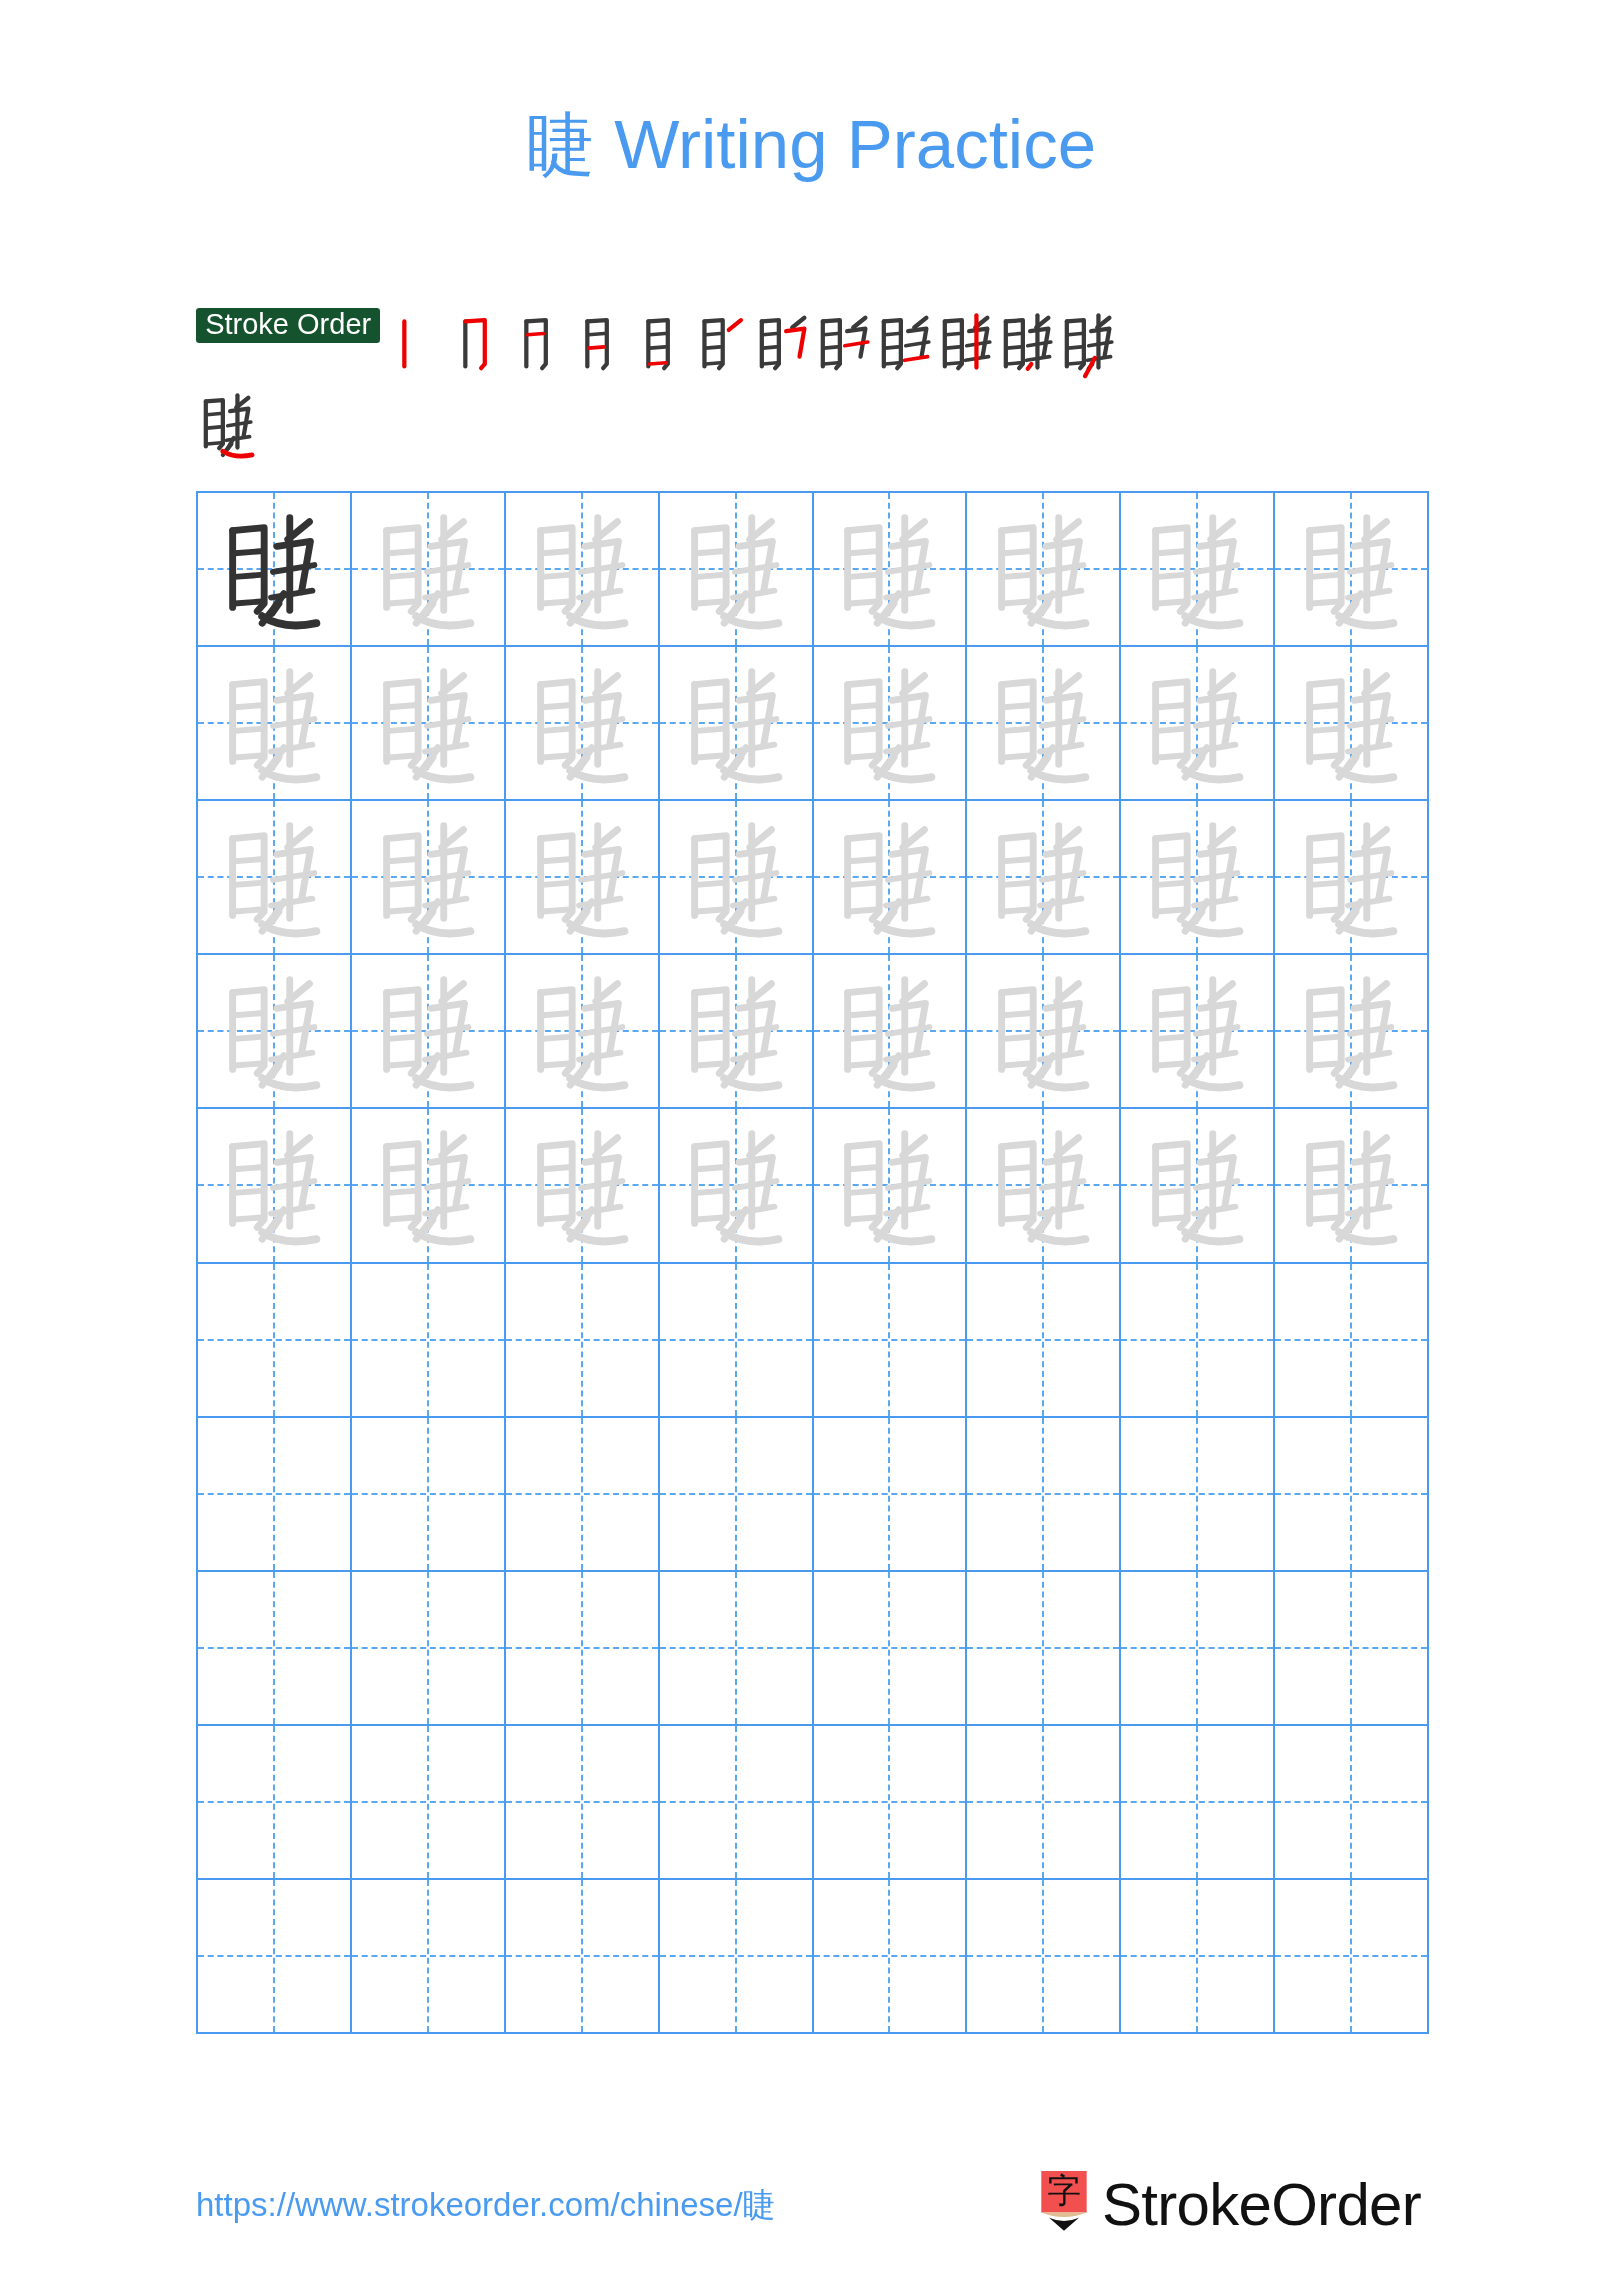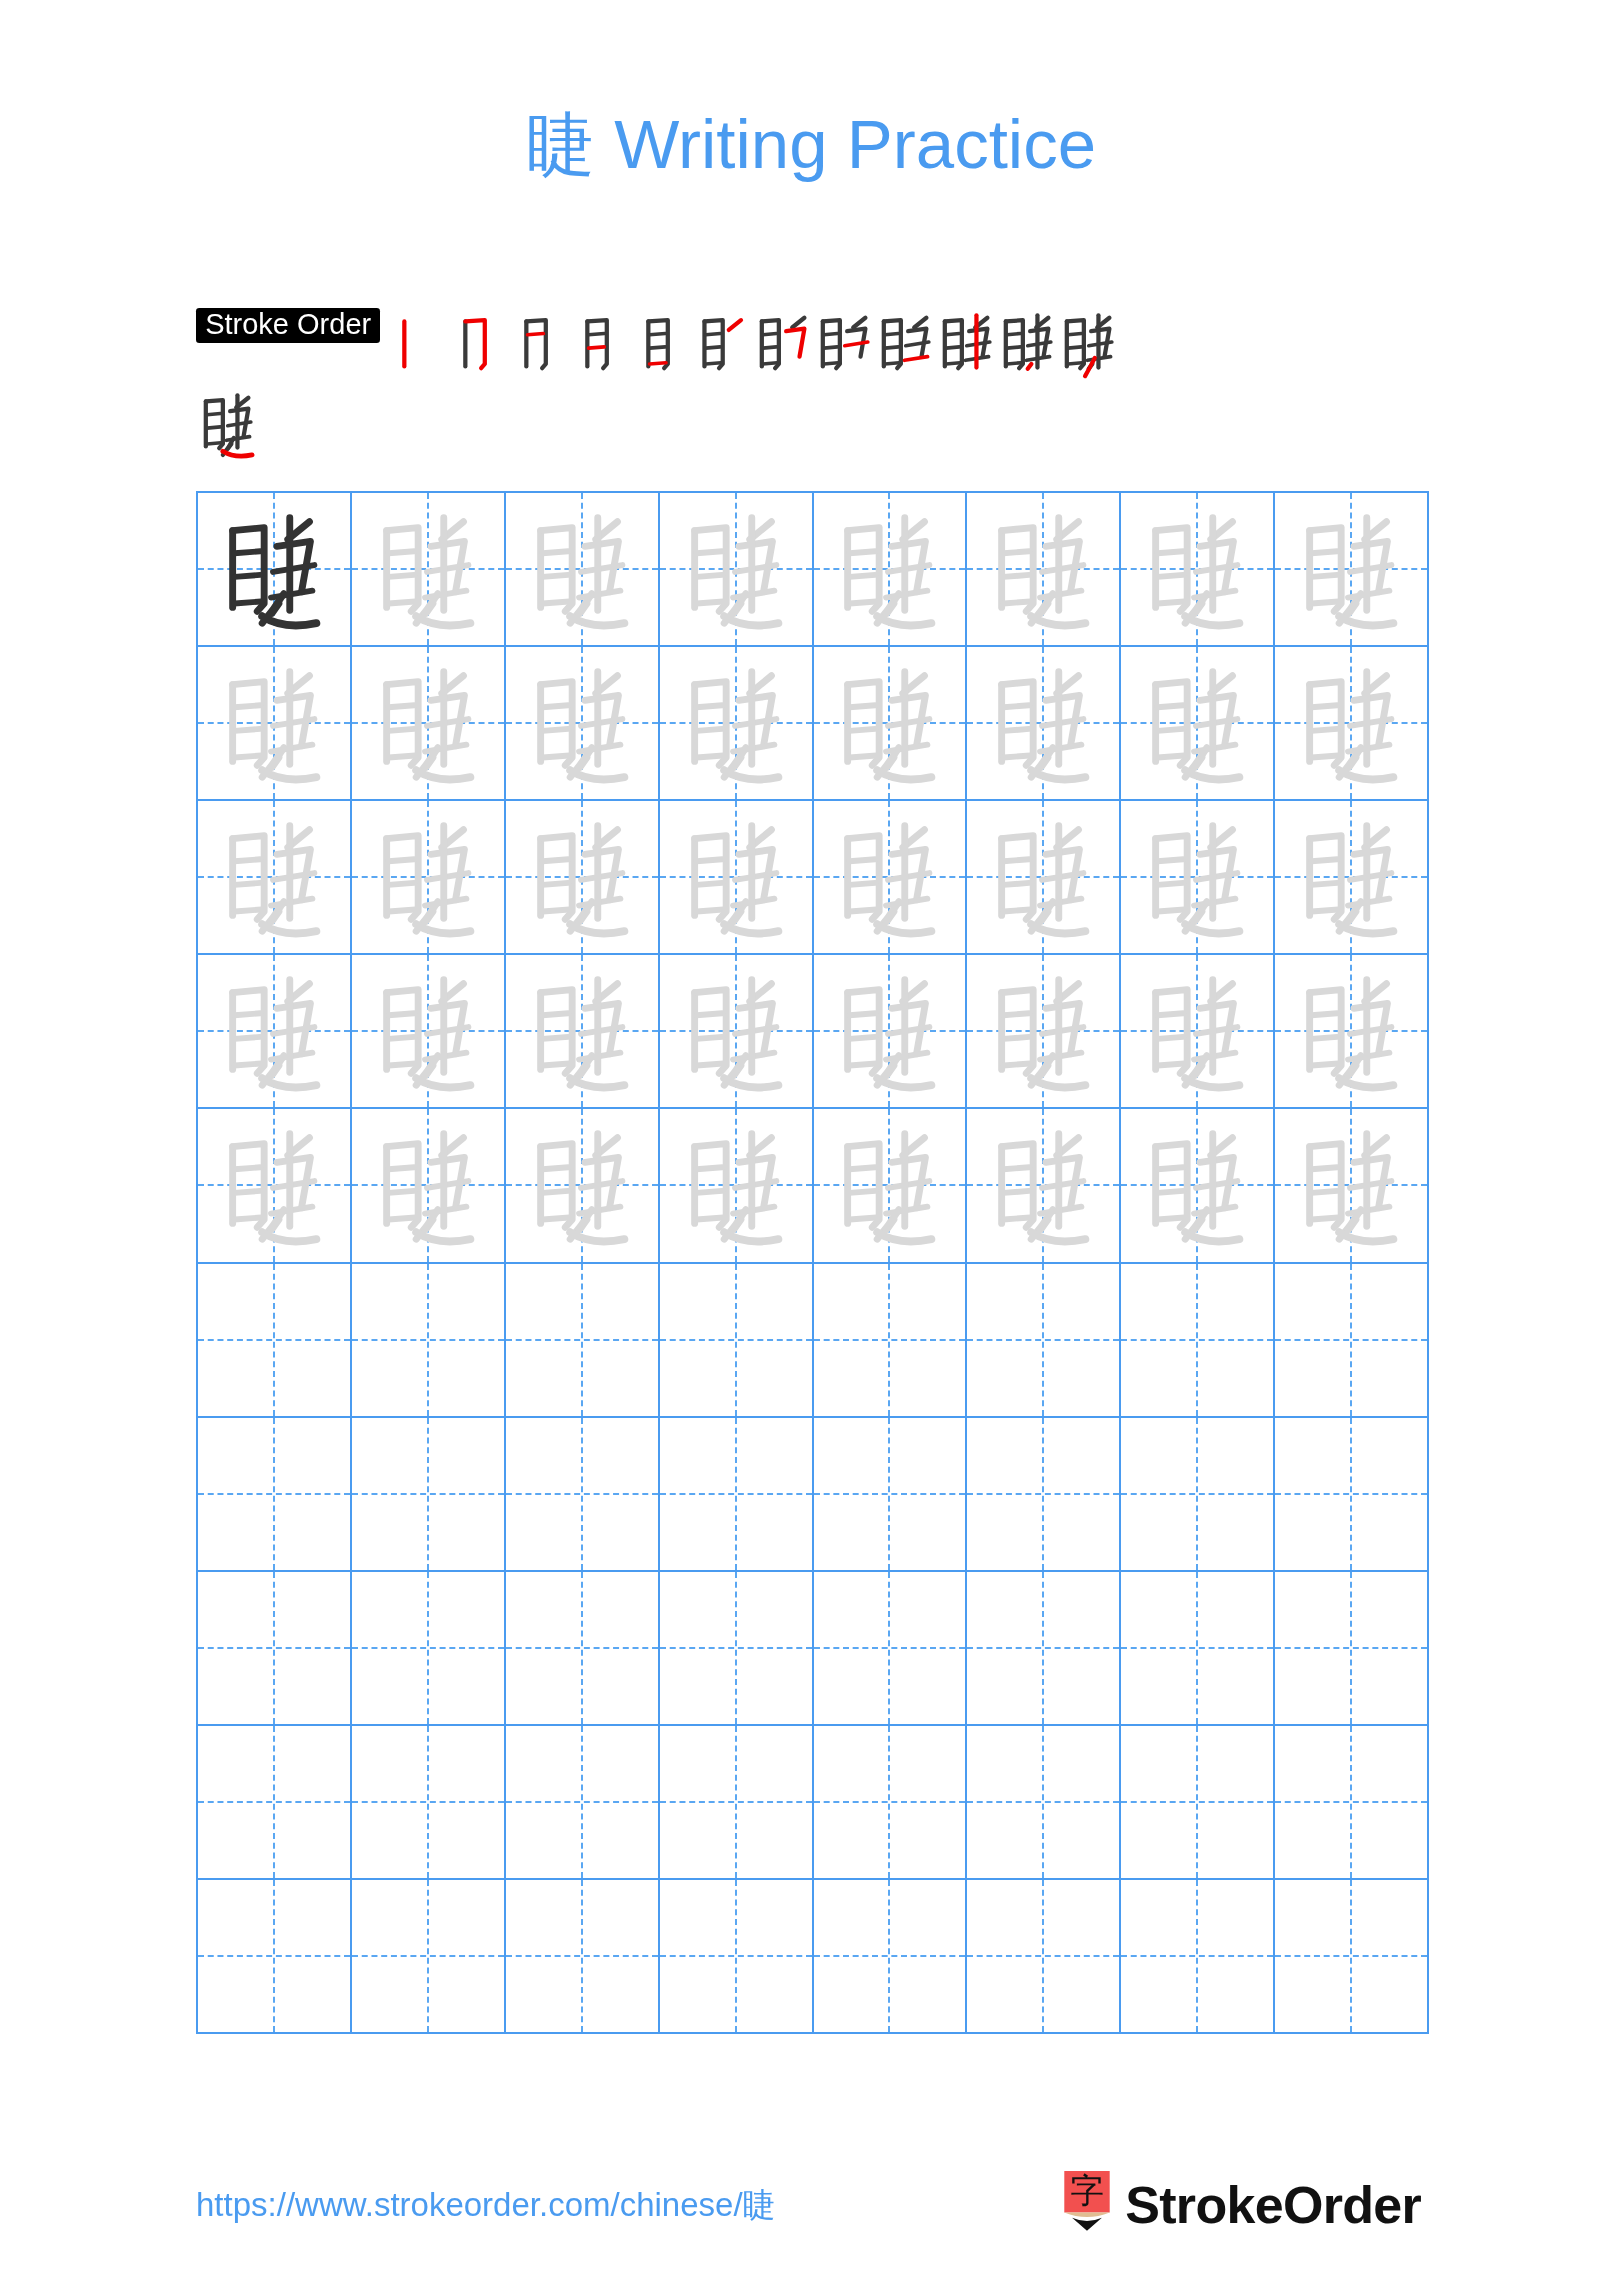--- a/index.html
+++ b/index.html
@@ -40,21 +40,21 @@
   .so-line {
     display: flex;
     align-items: flex-start;
     flex-wrap: wrap;
     gap: 0px;
   }
   .so-badge {
     display: inline-flex;
     align-items: center;
     justify-content: center;
-    background: #000000;
+    background: #14532d;
     color: #ffffff;
     font-size: 29px;
     line-height: 1;
     padding: 7.9px 9.2px 10.5px 9.2px;
     border-radius: 3.3px;
     margin-right: 5.2px;
     height: 35px;
     box-sizing: border-box;
     white-space: nowrap;
   }
@@ -155,22 +155,22 @@
     align-items: center;
     gap: 14.4px;
   }
   .brand-pencil {
     width: 48px;
     height: 68px;
     position: relative;
     flex: 0 0 auto;
   }
   .brand-name {
-    font-size: 52px;
-    font-weight: bold;
+    font-size: 60px;
+    font-weight: normal;
     color: #111111;
     letter-spacing: -0.7px;
     line-height: 1;
     white-space: nowrap;
   }
 </style>
 </head>
 <body>
 
 <div class="page-title">睫 Writing Practice</div>

